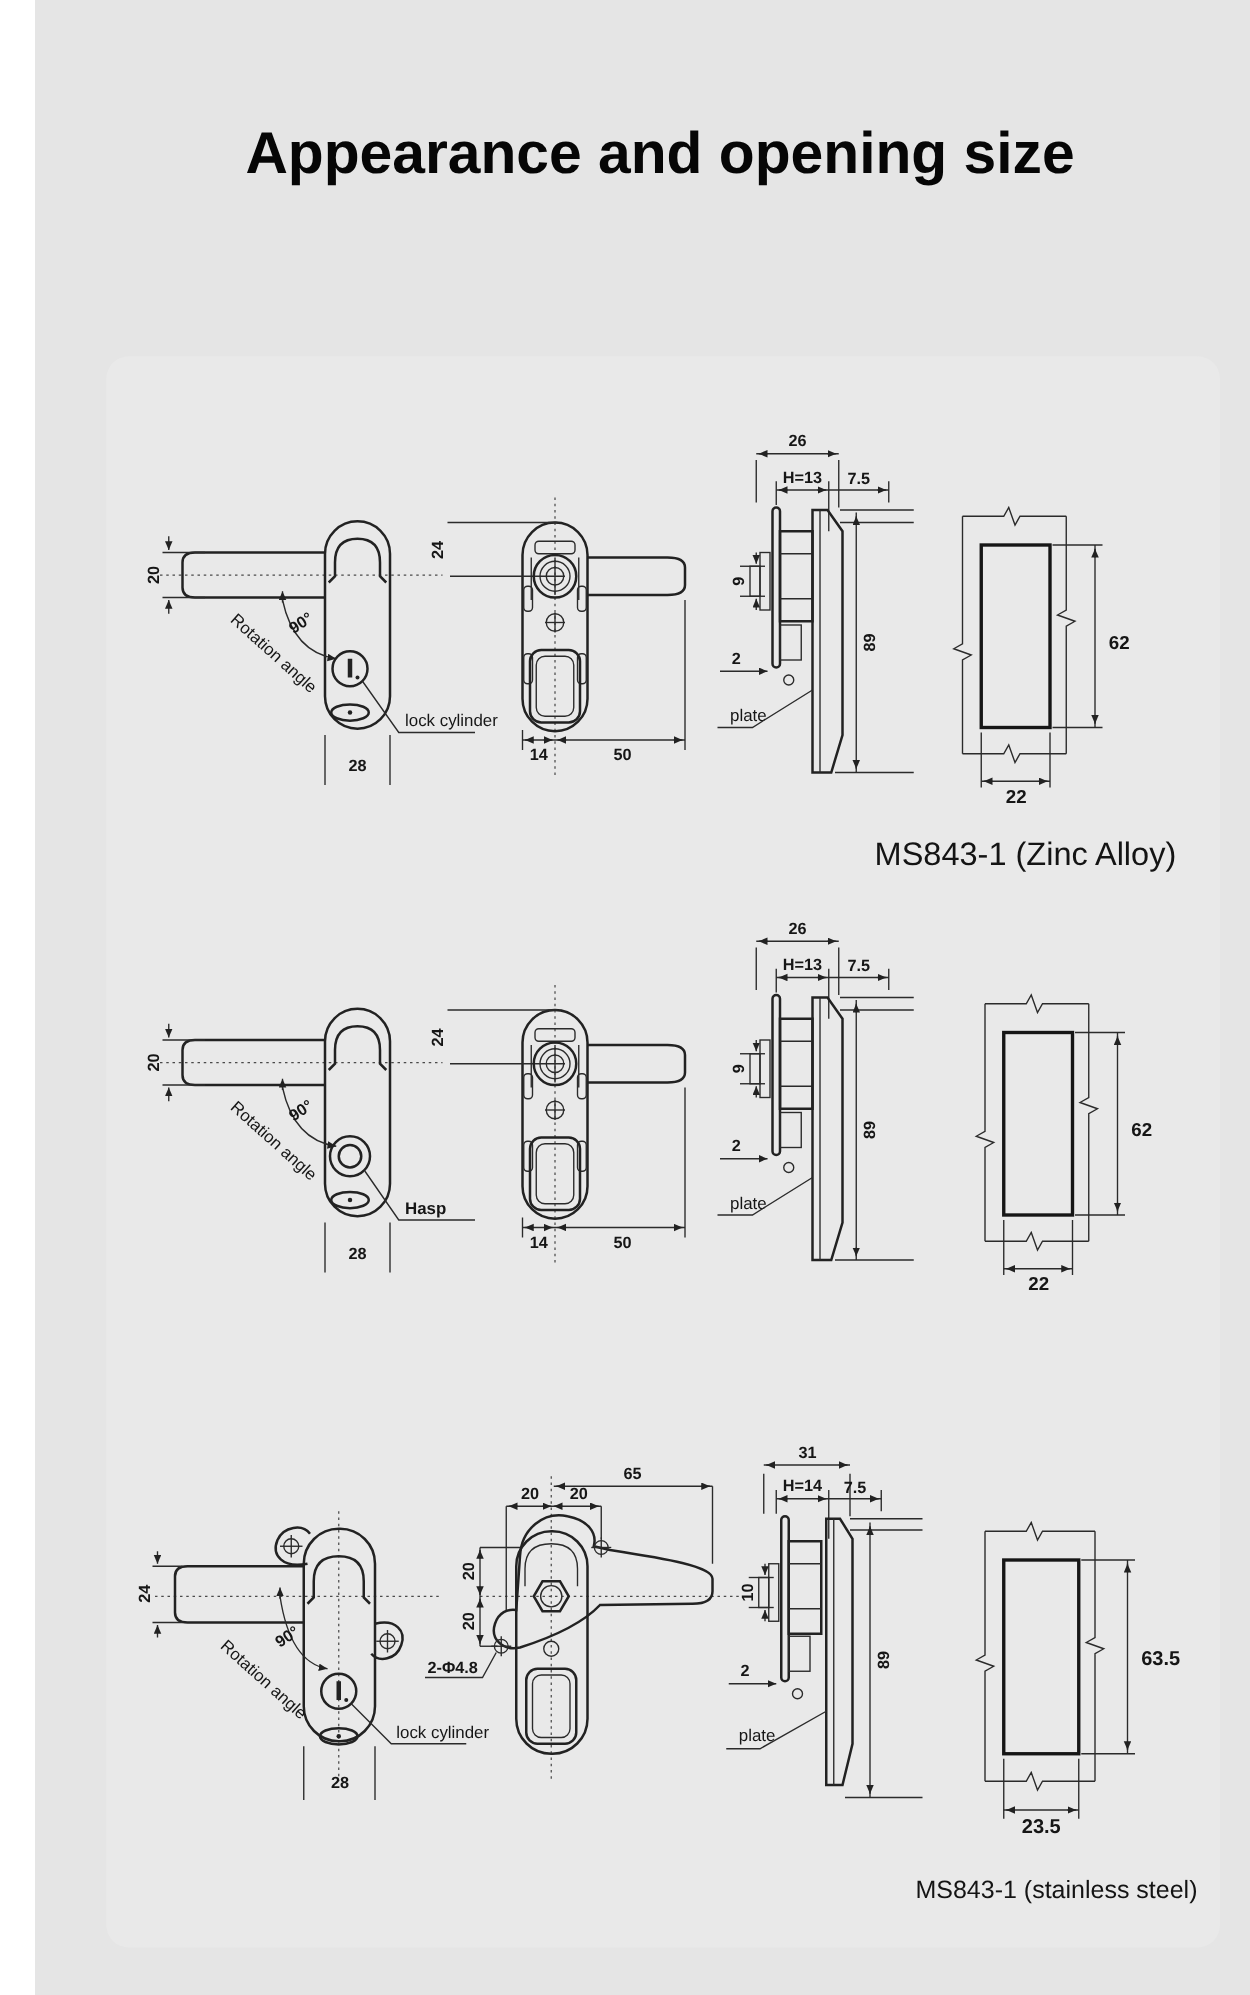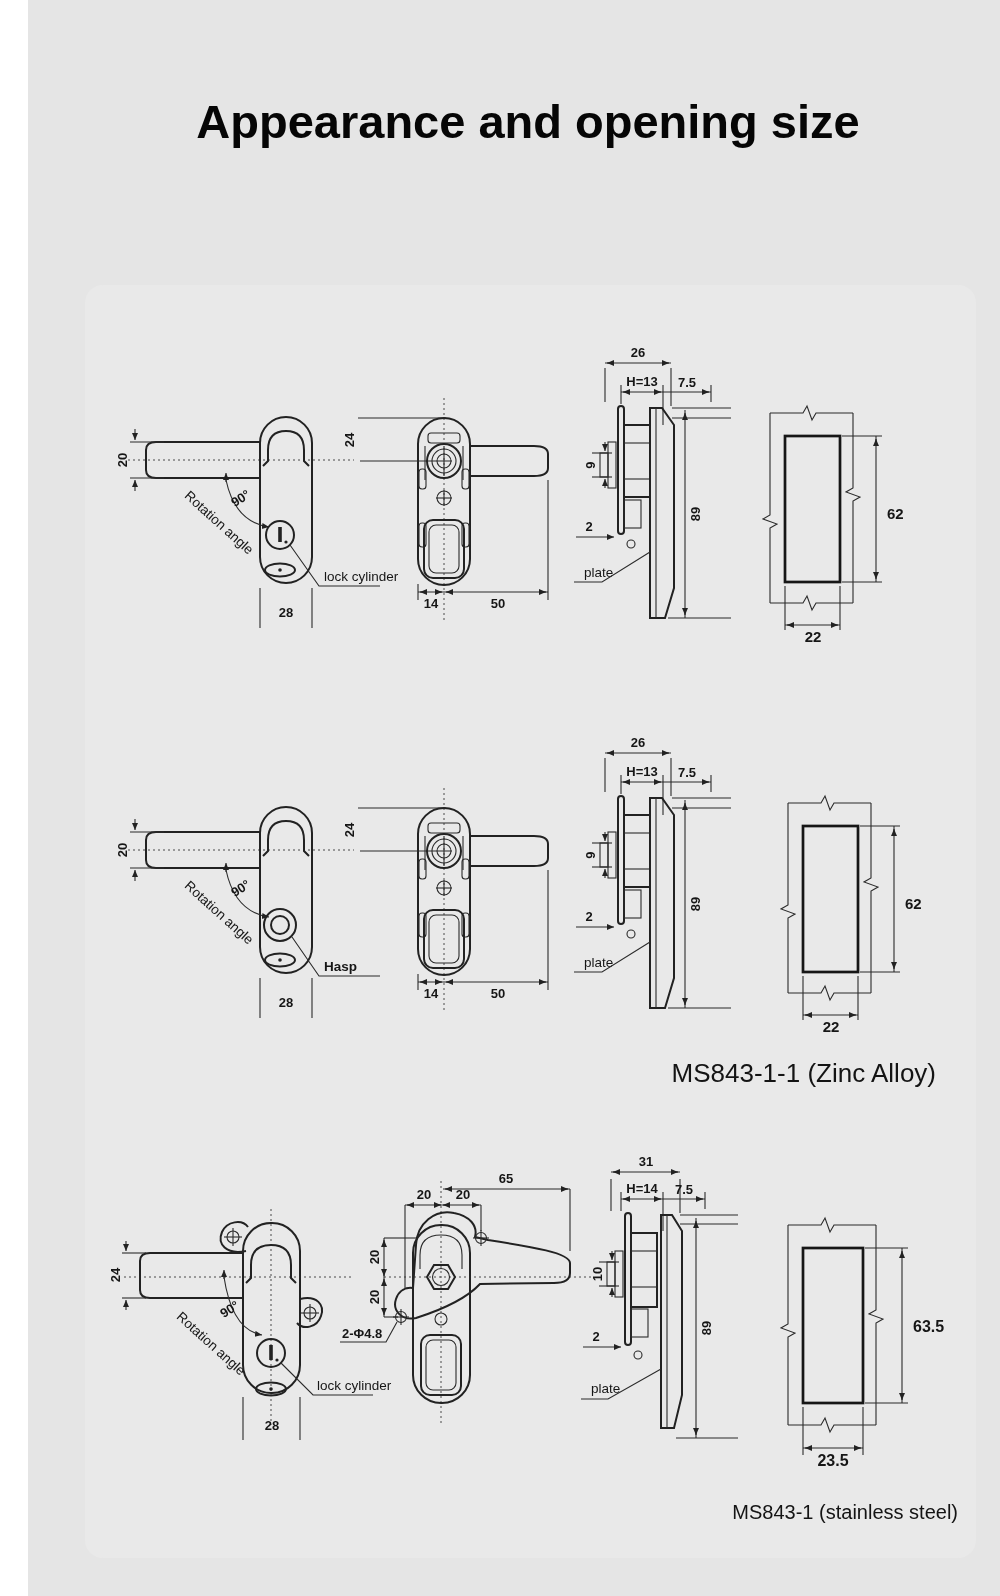--- a/index.html
+++ b/index.html
@@ -151,20 +151,21 @@
       <line class="ln" x1="790" y1="242" x2="790" y2="249" marker-end="url(#arw)"></line>
       <text class="dim" x="801" y="189" style="font-size:15px">62</text>
       <line class="ln" x1="699" y1="256" x2="699" y2="300"></line>
       <line class="ln" x1="754" y1="256" x2="754" y2="300"></line>
       <line class="ln" x1="699" y1="295" x2="754" y2="295"></line>
       <line class="ln" x1="708" y1="295" x2="701" y2="295" marker-end="url(#arw)"></line>
       <line class="ln" x1="745" y1="295" x2="752" y2="295" marker-end="url(#arw)"></line>
       <text class="dim" x="727" y="312" text-anchor="middle" style="font-size:15px">22</text>
     </g>
   </svg>
+  <div class="model-label" style="top:668px;width:855px">MS843-1 (Zinc Alloy)</div>
 
   <svg class="rowsvg" style="top:720px" width="890" height="320" viewBox="0 0 890 320">
     <g>
       <line class="cl" x1="42" y1="130" x2="268" y2="130"></line>
       <path class="ln2" d="M174,112 H70 Q60,112 60,120 V140 Q60,148 70,148 H174"></path>
       <rect class="ln2" x="174" y="87" width="52" height="166" rx="26"></rect>
       <path class="ln2" d="M177,136 L182,131 V120 Q182,101 200,101 Q218,101 218,120 V131 L223,136"></path>
       <line class="ln" x1="44" y1="112" x2="78" y2="112"></line>
       <line class="ln" x1="44" y1="148" x2="78" y2="148"></line>
       <line class="ln" x1="49" y1="99" x2="49" y2="110" marker-end="url(#arw)"></line>
@@ -276,21 +277,20 @@
       <line class="ln" x1="808" y1="242" x2="808" y2="249" marker-end="url(#arw)"></line>
       <text class="dim" x="819" y="189" style="font-size:15px">62</text>
       <line class="ln" x1="717" y1="256" x2="717" y2="300"></line>
       <line class="ln" x1="772" y1="256" x2="772" y2="300"></line>
       <line class="ln" x1="717" y1="295" x2="772" y2="295"></line>
       <line class="ln" x1="726" y1="295" x2="719" y2="295" marker-end="url(#arw)"></line>
       <line class="ln" x1="763" y1="295" x2="770" y2="295" marker-end="url(#arw)"></line>
       <text class="dim" x="745" y="312" text-anchor="middle" style="font-size:15px">22</text>
     </g>
   </svg>
-  <div class="model-label" style="top:1058px;width:850px">MS843-1-1 (Zinc Alloy)</div>
 
   <svg class="rowsvg" style="top:1125px" width="890" height="350" viewBox="0 0 890 350">
     <g>
       <line class="cl" x1="38" y1="152" x2="268" y2="152"></line>
       <line class="cl" x1="185" y1="84" x2="185" y2="300" stroke-dasharray="1.5 3"></line>
       <path class="ln2" d="M160,126 C140,130 131,119 136,107 C141,96 156,94 162,102"></path>
       <circle class="ln" cx="147" cy="112" r="6"></circle>
       <line class="ln" x1="138" y1="112" x2="156" y2="112"></line>
       <line class="ln" x1="147" y1="103" x2="147" y2="121"></line>
       <path class="ln2" d="M214,174 C231,170 239,180 235,191 C231,203 217,205 211,198"></path>

